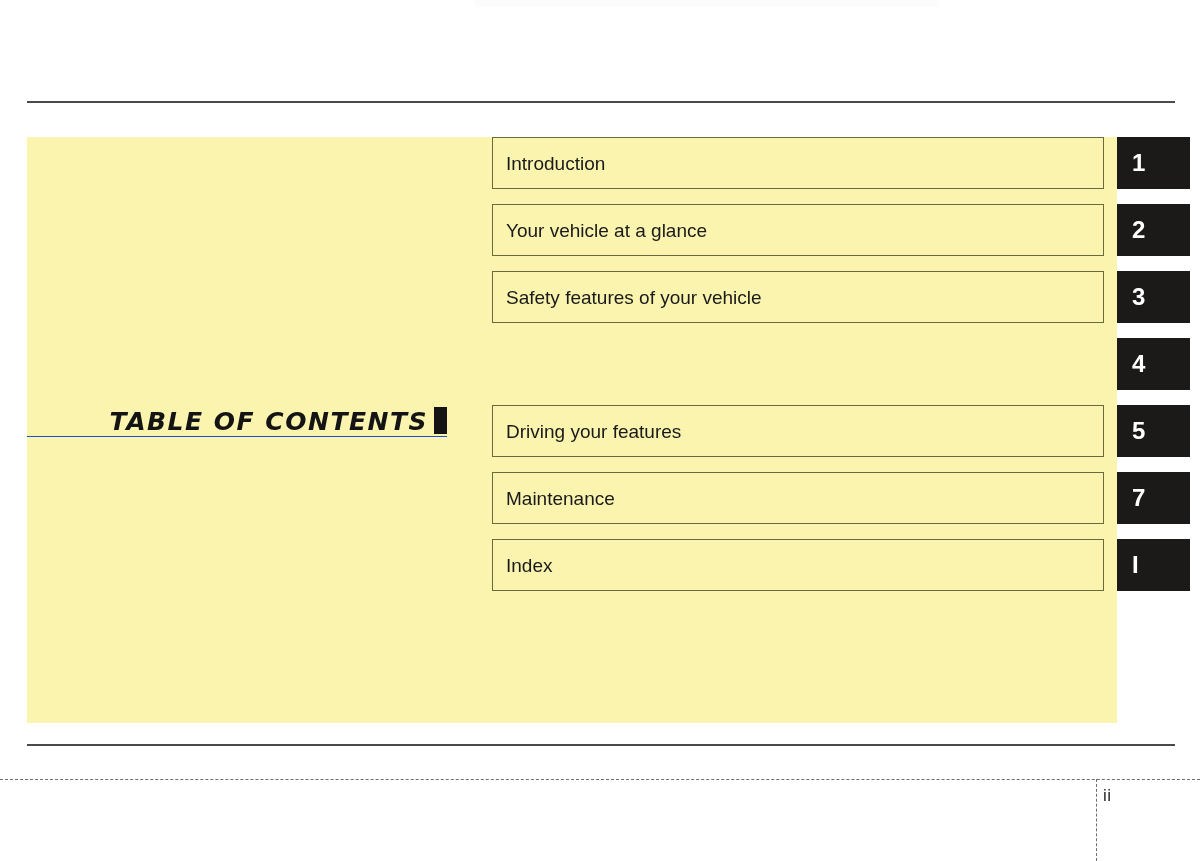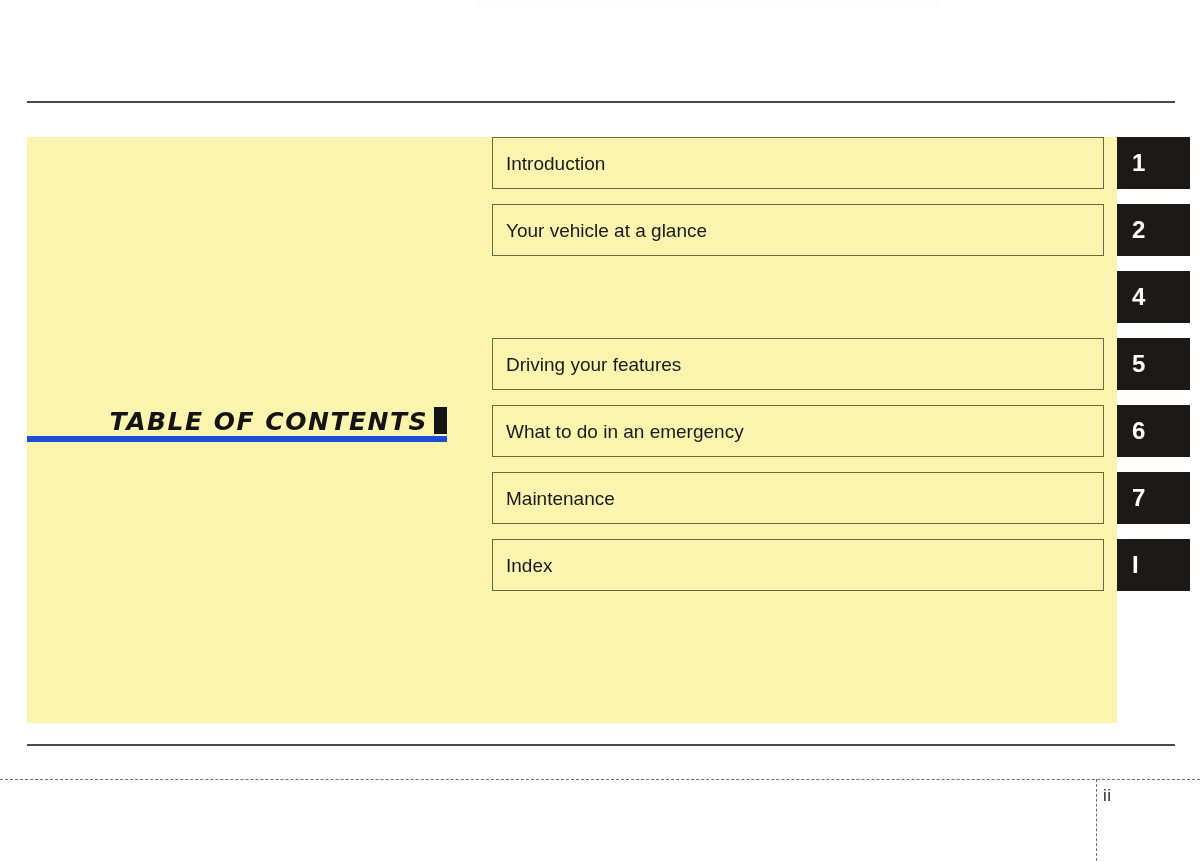--- a/index.html
+++ b/index.html
@@ -91,21 +91,21 @@
     background: #FAF4AF;
   }
 
   
   .title-block {
     position: absolute;
     left: 27px;
     top: 400px;
     width: 420px;
     height: 36px;
-    border-bottom: 6px solid #1d4ed8;
+    border-bottom: 1px solid #1d4ed8;
   }
   .title-inner {
     position: absolute;
     right: 0;
     bottom: 2px;
     display: flex;
     align-items: flex-end;
     gap: 6px;
   }
   .title-text {
@@ -209,38 +209,38 @@
       </div>
       <div class="toc-row">
         <div class="toc-label-box">
           <span class="toc-label">Your vehicle at a glance</span>
         </div>
         <div class="toc-tab">
           <span class="toc-tab-number">2</span>
         </div>
       </div>
       <div class="toc-row">
+        <div class="toc-label-box">
+          <span class="toc-label">Safety features of your vehicle</span>
+        </div>
+        <div class="toc-tab">
+          <span class="toc-tab-number">3</span>
+        </div>
+      </div>
+      <div class="toc-row">
         <div class="toc-tab">
           <span class="toc-tab-number">4</span>
         </div>
       </div>
       <div class="toc-row">
         <div class="toc-label-box">
           <span class="toc-label">Driving your features</span>
         </div>
         <div class="toc-tab">
           <span class="toc-tab-number">5</span>
-        </div>
-      </div>
-      <div class="toc-row">
-        <div class="toc-label-box">
-          <span class="toc-label">What to do in an emergency</span>
-        </div>
-        <div class="toc-tab">
-          <span class="toc-tab-number">6</span>
         </div>
       </div>
       <div class="toc-row">
         <div class="toc-label-box">
           <span class="toc-label">Maintenance</span>
         </div>
         <div class="toc-tab">
           <span class="toc-tab-number">7</span>
         </div>
       </div>

